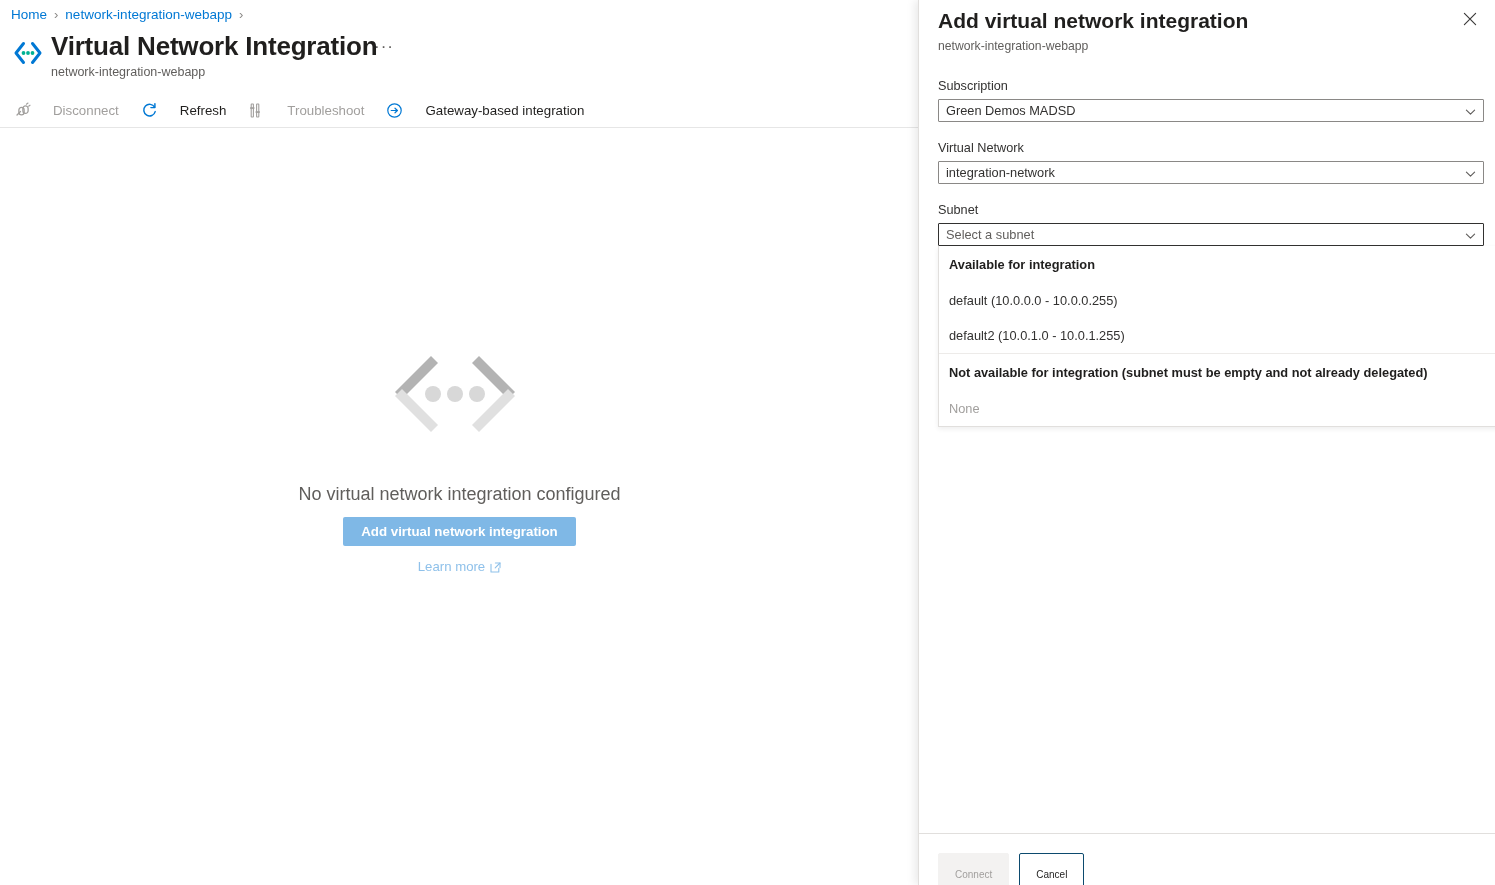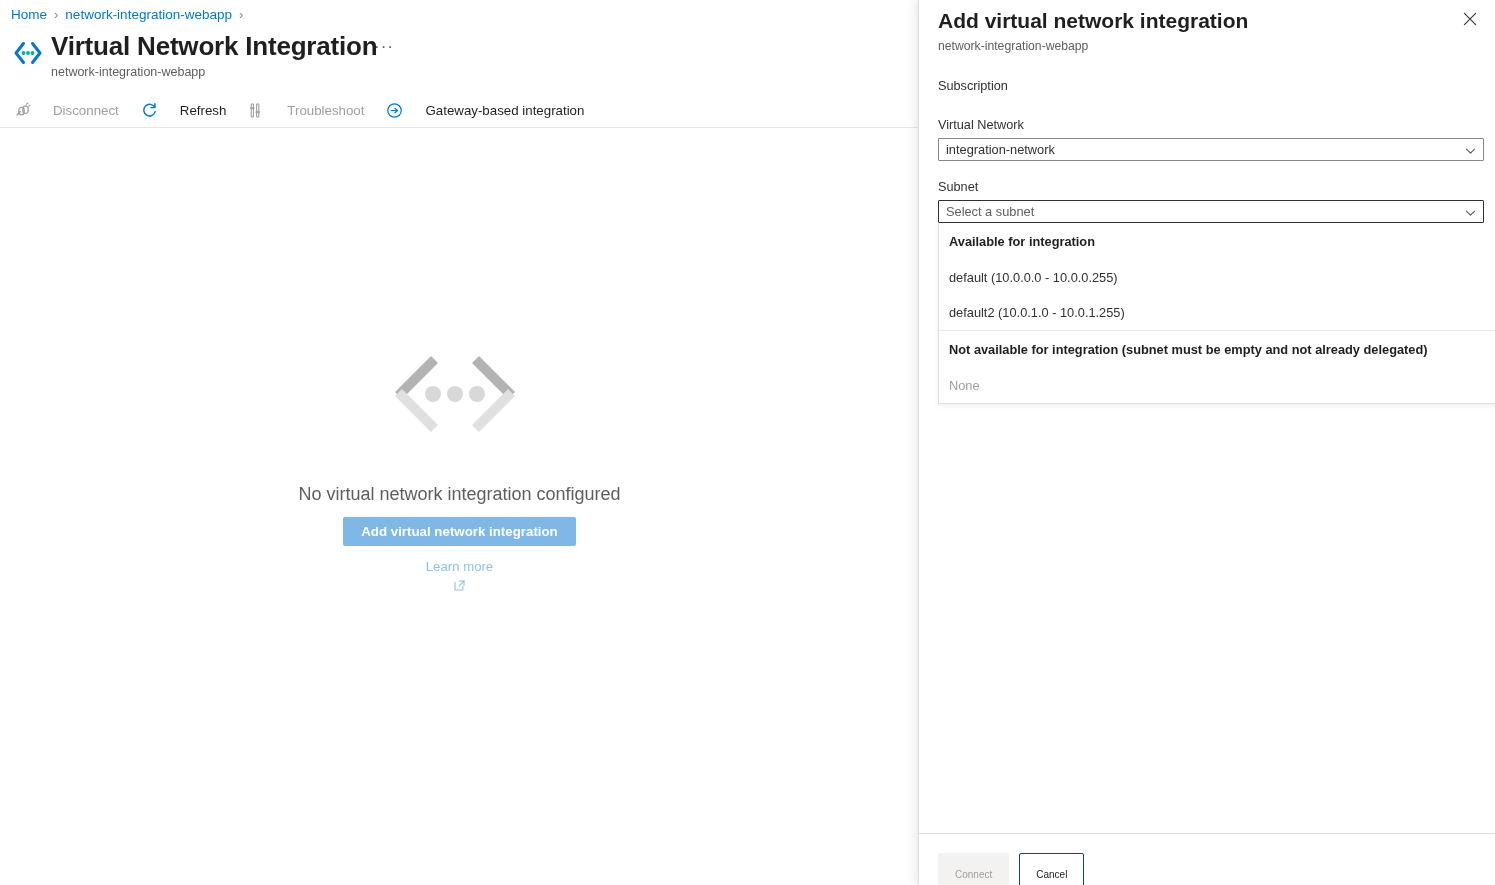--- a/index.html
+++ b/index.html
@@ -73,21 +73,21 @@
   .empty-btn {
     margin-top:12px;
     background:#7fb8e6; color:#ffffff;
     border:none; border-radius:2px;
     font-family:"Liberation Sans", sans-serif;
     font-size:13.3px; font-weight:600;
     padding:7px 18px; cursor:pointer;
   }
   .learn-more {
     margin-top:13px; font-size:13.2px; color:#8fc1ea;
-    display:flex; align-items:center; gap:5px; cursor:pointer;flex-direction:column;
+    display:flex; align-items:center; gap:5px; cursor:pointer;
   }
   .learn-ic { width:11px; height:11px; display:block; }
 
   
   #panel {
     position:absolute; right:0; top:0; width:577px; height:885px;
     background:#ffffff;
     border-left:1px solid #e1dfdd;
     box-shadow:-3px 0 9px rgba(0,0,0,0.09);
   }
@@ -287,20 +287,28 @@
       <span>
         <svg viewBox="0 0 14 14" width="14" height="14" aria-hidden="true">
           <path d="M1.4 1.4 L12.6 12.6 M12.6 1.4 L1.4 12.6" stroke="#3b3a39" stroke-width="1.15" stroke-linecap="round"></path>
         </svg>
       </span>
     </div>
 
     <div class="form">
 
       <div class="field-label">Subscription</div>
+      <div class="select-box">
+        <span>Green Demos MADSD</span>
+        <span class="chev">
+          <svg viewBox="0 0 11 11" width="11" height="11" aria-hidden="true">
+            <path d="M1.4 3.6 L5.5 7.6 L9.6 3.6" fill="none" stroke="#605e5c" stroke-width="1.15" stroke-linecap="round" stroke-linejoin="round"></path>
+          </svg>
+        </span>
+      </div>
 
       <div class="field-gap"></div>
 
       <div class="field-label">Virtual Network</div>
       <div class="select-box">
         <span>integration-network</span>
         <span class="chev">
           <svg viewBox="0 0 11 11" width="11" height="11" aria-hidden="true">
             <path d="M1.4 3.6 L5.5 7.6 L9.6 3.6" fill="none" stroke="#605e5c" stroke-width="1.15" stroke-linecap="round" stroke-linejoin="round"></path>
           </svg>

